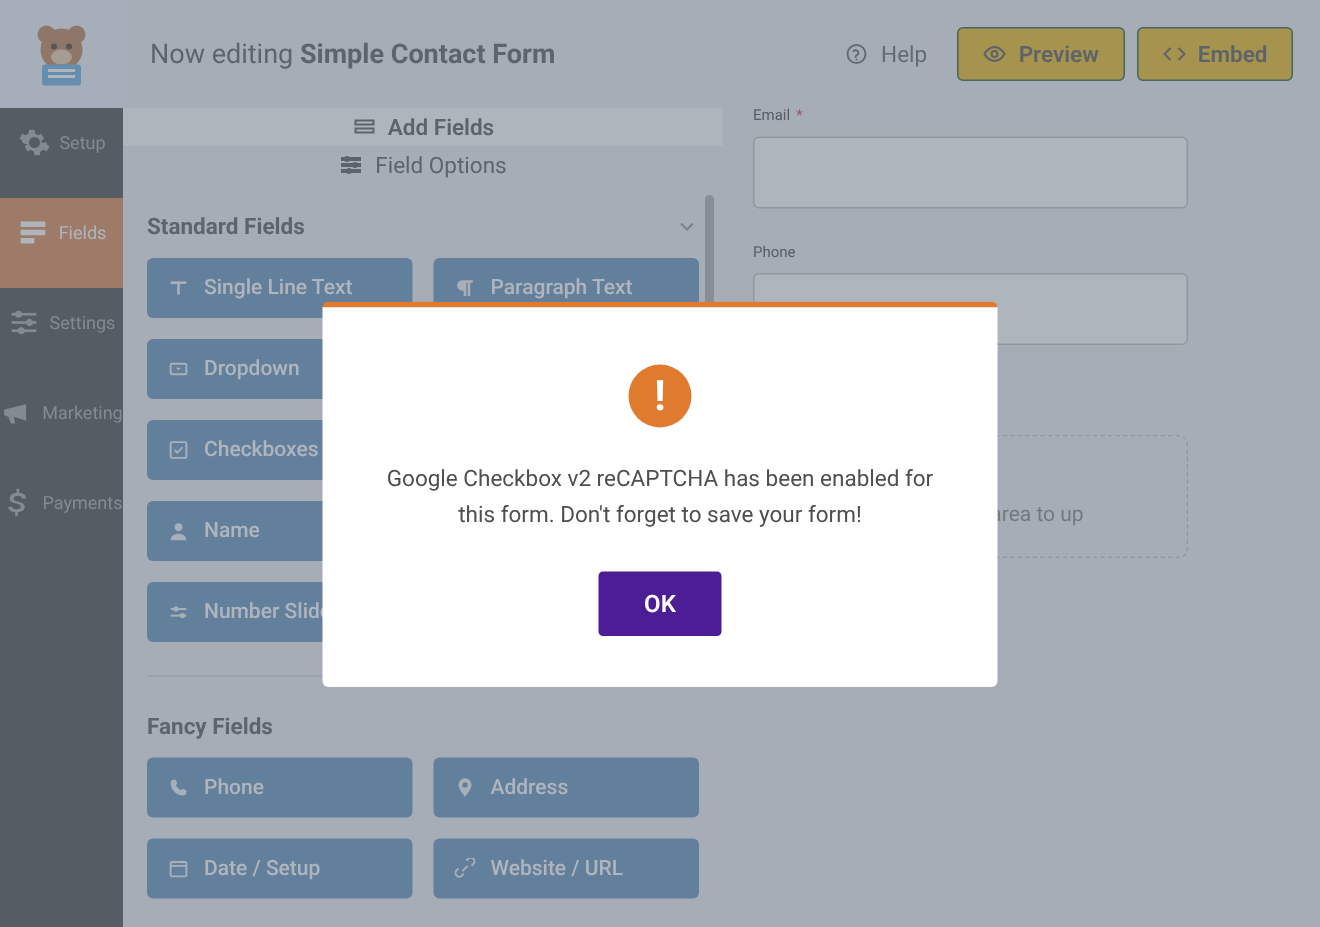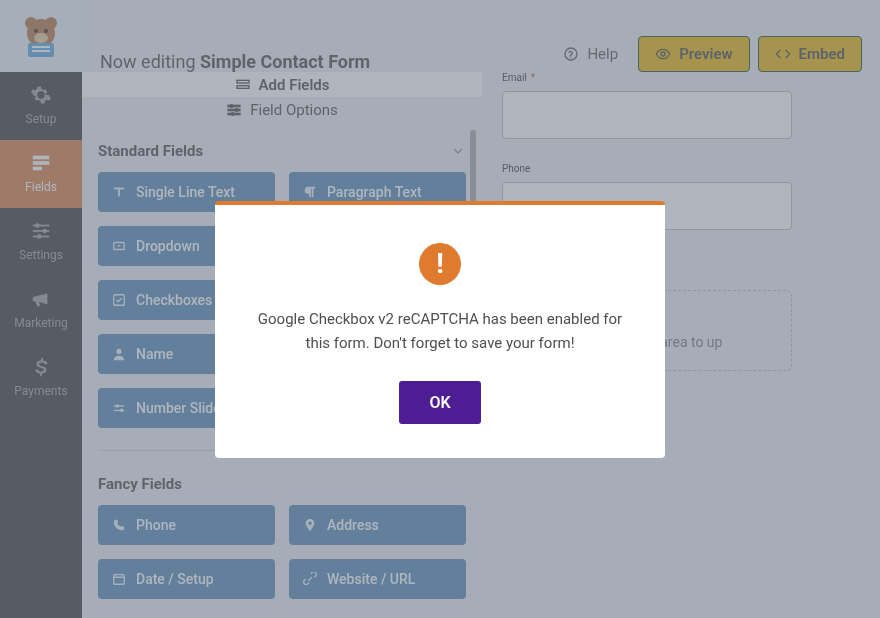--- a/index.html
+++ b/index.html
@@ -4,27 +4,27 @@
   <style>
     * { box-sizing: border-box; margin: 0; padding: 0; font-family: -apple-system, BlinkMacSystemFont, "Segoe UI", Roboto, sans-serif; }
     body { width: 880px; height: 618px; overflow: hidden; position: relative; background: #f5f5f5; }
     
     .app { display: flex; height: 100%; position: relative; }
     
     .sidebar-nav { width: 82px; background: #3a3a3a; display: flex; flex-direction: column; padding-top: 0;}
     .logo-area { height: 72px; background: #ebf0f5; display: flex; align-items: center; justify-content: center; }
     .logo-icon { width: 46px; height: 46px; }
     
-    .nav-item { display: flex; flex-direction: column; align-items: center; justify-content: center; color: #a0a0a0; padding: 12px 0 14px; cursor: pointer; font-size: 12px; gap: 6px; }
+    .nav-item { display: flex; flex-direction: row; align-items: center; justify-content: center; color: #a0a0a0; padding: 12px 0 26px; cursor: pointer; font-size: 12px; gap: 6px; }
     .nav-item.active { background: #d97e45; color: #fff; }
     .nav-icon { width: 22px; height: 22px; }
     
     .main { flex: 1; display: flex; flex-direction: column; background: #ebedf0; position: relative; }
     
-    .topbar { height: 72px; background: #ebedf0; display: flex; align-items: flex-end; padding: 0 18px; border-bottom: 0; }
+    .topbar { height: 72px; background: #ebedf0; display: flex; align-items: center; padding: 0 18px; border-bottom: 0; }
     .topbar-title { font-size: 18px; color: #4d4d4d; }
     .topbar-title .prefix { font-weight: 400; }
     .topbar-title .formname { font-weight: 700; }
     .topbar-actions { margin-left: auto; display: flex; gap: 8px; align-items: center; }
     .topbar-link { display: flex; align-items: center; gap: 8px; color: #5a5a5a; padding: 8px 12px; font-size: 15px; cursor: pointer; }
     .topbar-btn { display: flex; align-items: center; gap: 8px; color: #4a4a4a; padding: 8px 16px; font-size: 15px; border: 1px solid #14532d; border-radius: 4px; background: #eab308; cursor: pointer; font-weight: 600;}
     .sm-icon { width: 16px; height: 16px; }
     
     .content { flex: 1; display: flex; }
     

